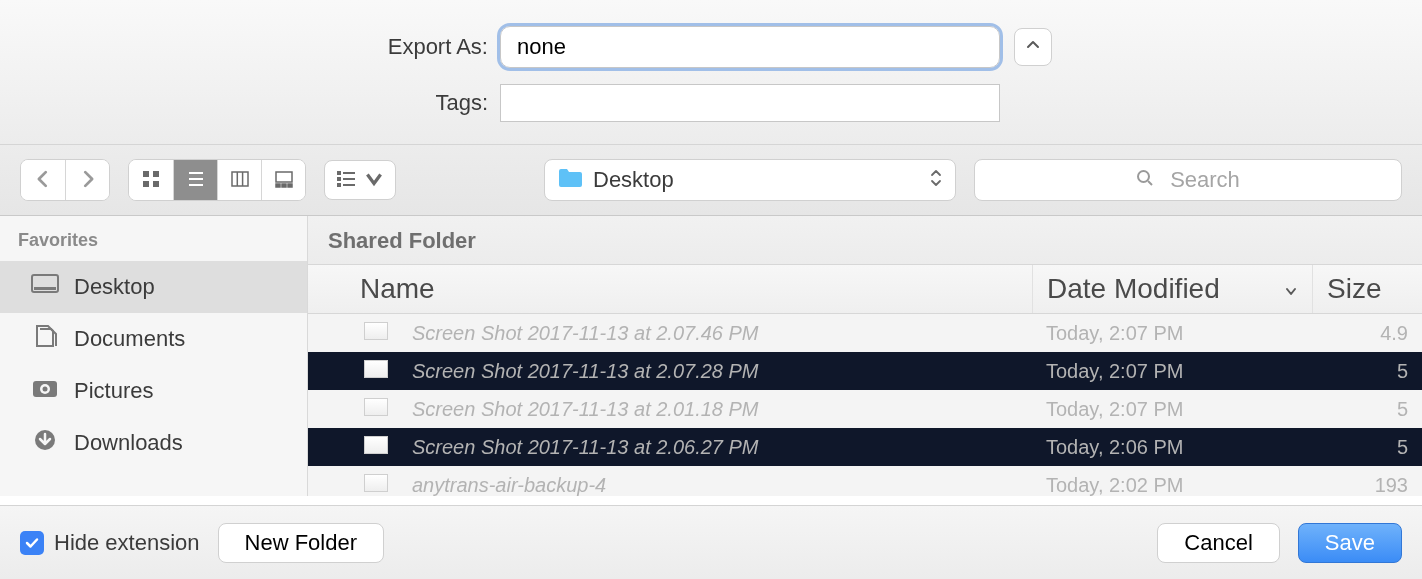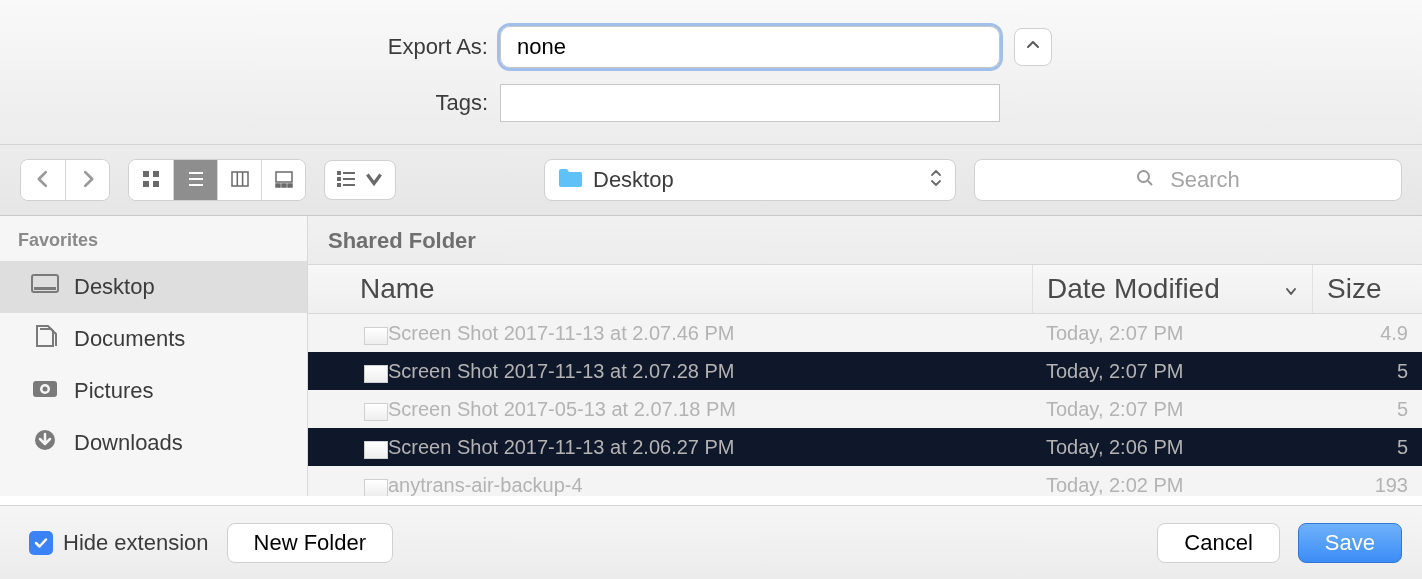--- a/index.html
+++ b/index.html
@@ -189,21 +189,21 @@
 
 .file-list { flex: 1; overflow: hidden; }
 .file-row {
   display: flex;
   align-items: center;
   height: 38px;
   font-size: 20px;
   color: #b3b3b3;
 }
 .file-row:nth-child(odd) { background: #f4f4f4; }
-.file-row .cell-name { flex: 1; padding-left: 56px; display: flex; align-items: flex-end; gap: 0; }
+.file-row .cell-name { flex: 1; padding-left: 56px; display: flex; align-items: flex-start; gap: 24px; font-style: italic; }
 .file-row .cell-date { width: 280px; padding: 0 14px; }
 .file-row .cell-size { width: 110px; padding: 0 14px; text-align: right; }
 .file-row .thumb {
   width: 24px; height: 18px;
   border: 1px solid #cfcfcf;
   background: linear-gradient(#fff,#eee);
 }
 
 
 .bottom-bar {
@@ -214,21 +214,20 @@
   border-top: 1px solid #d4d4d4;
   display: flex;
   align-items: center;
   padding: 0 20px;
   gap: 18px;
 }
 .checkbox-wrap {
   display: flex; align-items: center; gap: 10px;
   font-size: 22px; color: #3b3b3b;
   cursor: pointer;
-  margin-left: 9px;
 }
 .checkbox-box {
   width: 24px; height: 24px;
   border-radius: 5px;
   background: #3b82f6;
   display: flex; align-items: center; justify-content: center;
 }
 .checkbox-box svg { width: 16px; height: 16px; }
 
 .btn {
@@ -412,21 +411,21 @@
         <div class="cell-name">
             <span class="thumb"></span>
             <span>Screen Shot 2017-11-13 at 2.07.28 PM</span>
           </div>
         <div class="cell-date">Today, 2:07 PM</div>
         <div class="cell-size">5</div>
       </div>
       <div class="file-row">
         <div class="cell-name">
             <span class="thumb"></span>
-            <span>Screen Shot 2017-05-13 at 2.07.18 PM</span>
+            <span>Screen Shot 2017-11-13 at 2.01.18 PM</span>
           </div>
         <div class="cell-date">Today, 2:07 PM</div>
         <div class="cell-size">5</div>
       </div>
       <div class="file-row">
         <div class="cell-name">
             <span class="thumb"></span>
             <span>Screen Shot 2017-11-13 at 2.06.27 PM</span>
           </div>
         <div class="cell-date">Today, 2:06 PM</div>

